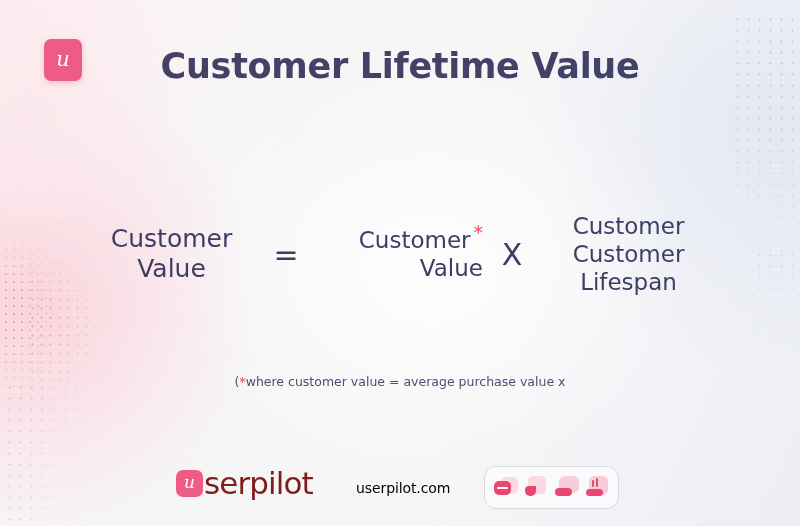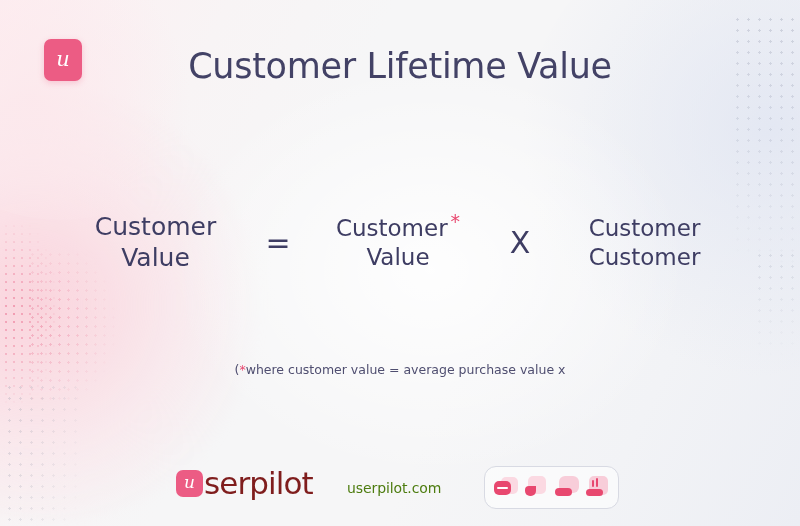--- a/index.html
+++ b/index.html
@@ -154,50 +154,50 @@
   }
 
   .page-title {
     position: absolute;
     left: 0;
     right: 0;
     top: 46px;
     text-align: center;
     color: #434266;
     font-size: 35px;
-    font-weight: normal;
+    font-weight: bold;
     letter-spacing: -0.3px;
     font-family: "DejaVu Sans", sans-serif;
   }
 
   
   .formula {
     position: absolute;
     left: 0;
     right: 0;
     top: 212px;
     display: flex;
     align-items: center;
     justify-content: center;
-    gap: 12px;
+    gap: 4px;
     color: #3e3d63;
   }
   .term {
     text-align: center;
     line-height: 1.22;
     font-family: "DejaVu Sans", sans-serif;
     font-weight: 400;
   }
   .term-lines {
     display: block;
   }
   .term-line { display: block; white-space: nowrap; }
 
   .term-a { font-size: 25px; width: 175px; }
-  .term-b { font-size: 23px; width: 170px; position: relative; }
+  .term-b { font-size: 23px; width: 170px; position: relative; text-align: right; }
   .term-c { font-size: 23px; width: 175px; }
 
   .op {
     font-family: "DejaVu Sans", sans-serif;
     color: #3e3d63;
     text-align: center;
   }
   .op-eq { font-size: 30px; width: 46px; font-weight: 500; }
   .op-x  { font-size: 30px; width: 50px; font-weight: 500; }
 
@@ -208,21 +208,21 @@
     vertical-align: super;
     line-height: 0;
     margin-left: 3px;
   }
 
   
   .footnote {
     position: absolute;
     left: 0;
     right: 0;
-    top: 360px;
+    top: 372px;
     text-align: center;
     color: #4f4e70;
     font-size: 12.5px;
     line-height: 1.65;
     font-family: "DejaVu Sans", sans-serif;
   }
   .footnote .ast { color: #e8486f; }
   .footnote-line { display: block; }
 
   
@@ -255,23 +255,23 @@
     color: #7f1d1d;
     font-family: "DejaVu Sans", sans-serif;
     font-size: 31px;
     font-weight: 500;
     letter-spacing: -0.9px;
     line-height: 1;
   }
 
   .footer-url {
     position: absolute;
-    left: 347px;
+    left: 356px;
     top: 480px;
-    color: #4d7c0f;
+    color: #000000;
     font-family: "DejaVu Sans", sans-serif;
     font-size: 14px;
     letter-spacing: -0.1px;
   }
 
   
   .badge-strip {
     position: absolute;
     left: 484px;
     top: 466px;
@@ -374,20 +374,21 @@
         <span class="term-line">Value</span>
       </span>
     </div>
 
     <div class="op op-x">X</div>
 
     <div class="term term-c">
       <span class="term-lines">
         <span class="term-line">Customer</span>
         <span class="term-line">Customer</span>
+        <span class="term-line">Lifespan</span>
       </span>
     </div>
   </div>
 
   <div class="footnote">
     <span class="footnote-line"><span>(</span><span class="ast">*</span><span>where customer value = average purchase value x</span></span>
   </div>
 
   <div class="footer-brand">
     <span class="brand-badge">

